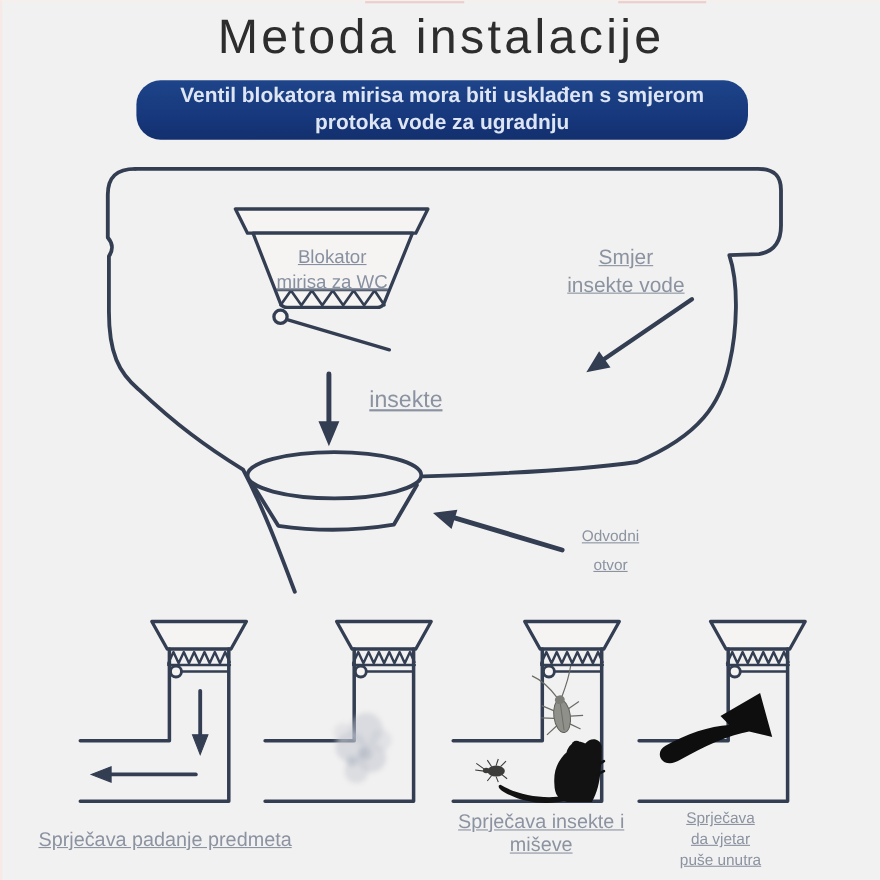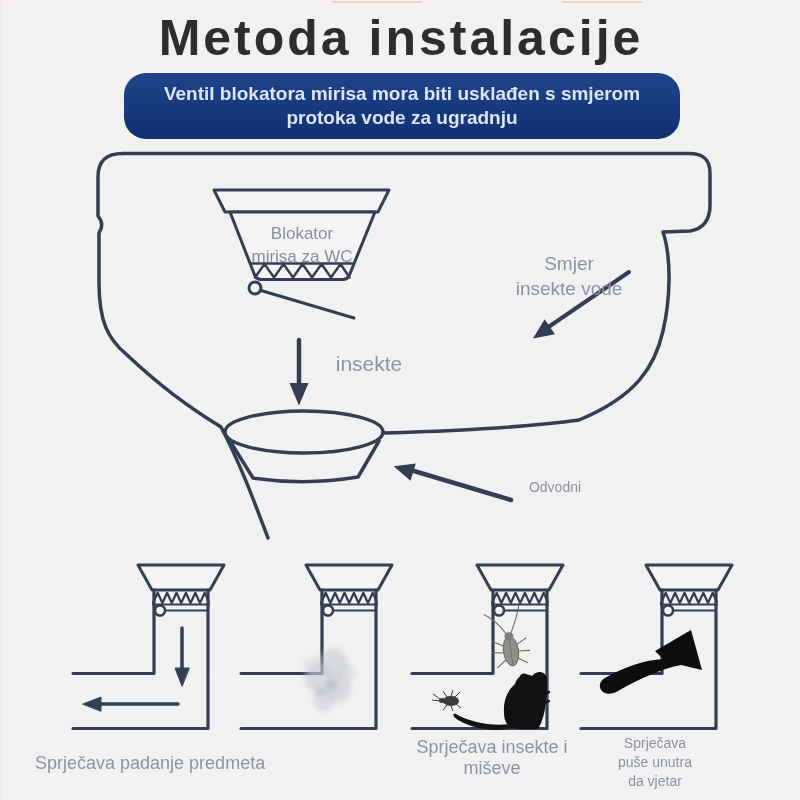--- a/index.html
+++ b/index.html
@@ -7,36 +7,36 @@
     position:relative;width:800px;height:800px;overflow:hidden;
     background:#f2f1f1;
     border-left:2px solid #f6e9e6;
     border-top:1px solid #f8eeec;
     box-sizing:border-box;
     font-family:"Liberation Sans",sans-serif;
   }
   .artifact{position:absolute;height:2px;background:#e3b4ae;opacity:.55;top:0;}
   .title{
     position:absolute;top:8px;left:0;width:100%;
-    text-align:center;font-size:50px;letter-spacing:3px;
-    color:#2d2d2d;font-weight:bold;
+    text-align:center;font-size:44px;letter-spacing:3px;
+    color:#2d2d2d;font-weight:normal;
   }
   .banner{
-    position:absolute;left:122px;top:72px;width:556px;height:66px;
+    position:absolute;left:122px;top:72px;width:556px;height:54px;
     border-radius:22px;
     background:linear-gradient(180deg,#1e4489 0%,#16367a 70%,#132f6d 100%);
     color:#dde4f2;text-align:center;
     font-size:19px;font-weight:bold;line-height:24px;
     display:flex;flex-direction:column;justify-content:center;
   }
   svg{position:absolute;left:0;top:0;}
-  .lbl{position:absolute;text-align:center;color:#8b93a1;}
+  .lbl{position:absolute;text-align:center;color:#8b93a1;text-decoration:underline;}
   .lbl div{white-space:nowrap;}
   .lbl-device{left:225px;top:221px;width:150px;font-size:17px;line-height:23px;color:#8790a0;}
-  .lbl-flow{left:487px;top:221px;width:160px;font-size:19px;line-height:25px;margin-top:29px;}
+  .lbl-flow{left:487px;top:221px;width:160px;font-size:19px;line-height:25px;}
   .lbl-pos{left:287px;top:349px;width:160px;font-size:21px;line-height:27px;}
   .lbl-drain{left:473px;top:473px;width:160px;font-size:14px;line-height:26px;}
   .feat-lbl{font-size:18px;line-height:21px;}
   .feat-1{left:33px;top:752px;width:220px;}
   .feat-2{left:244px;top:736px;width:140px;}
   .feat-3{left:380px;top:736px;width:220px;}
   .feat-4{left:563px;top:733px;width:180px;font-size:14px;line-height:19px;}
 </style>
 </head>
 <body>
@@ -164,28 +164,29 @@
     <div>Smjer</div>
     <div>insekte vode</div>
   </div>
 
   <div class="lbl lbl-pos">
     <div>insekte</div>
   </div>
 
   <div class="lbl lbl-drain">
     <div>Odvodni</div>
+    <div>otvor</div>
   </div>
 
   <div class="lbl feat-lbl feat-1">
     <div>Sprječava padanje predmeta</div>
   </div>
   <div class="lbl feat-lbl feat-3">
     <div>Sprječava insekte i</div>
     <div>miševe</div>
   </div>
   <div class="lbl feat-lbl feat-4">
     <div>Sprječava</div>
+    <div>da vjetar</div>
     <div>puše unutra</div>
-    <div>da vjetar</div>
   </div>
 
 </div>
 
 </body></html>

